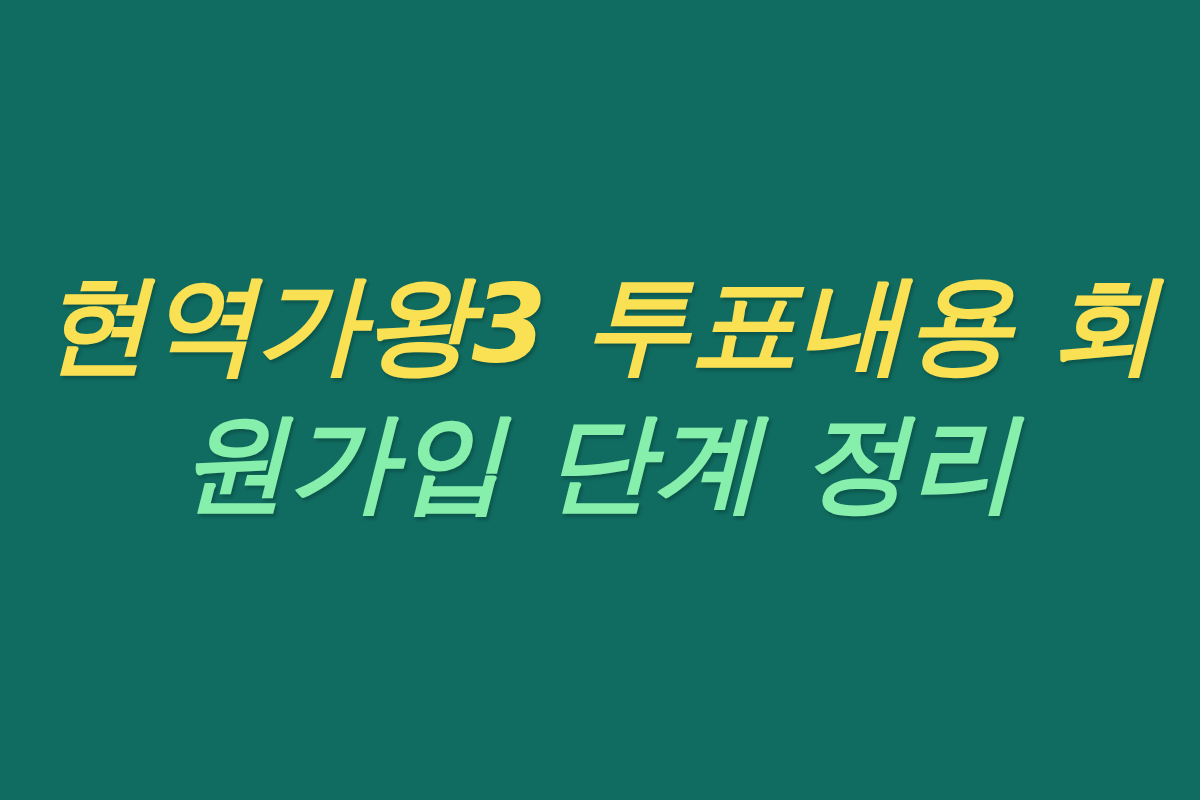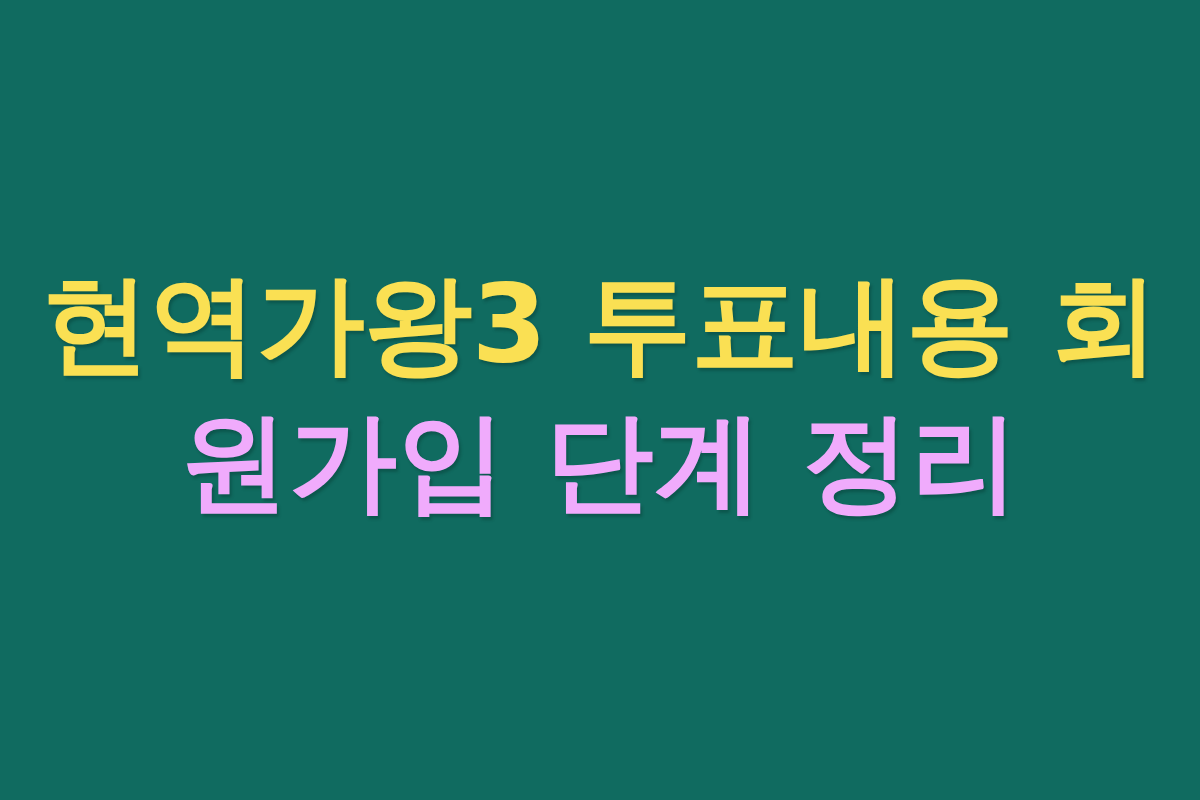--- a/index.html
+++ b/index.html
@@ -18,20 +18,21 @@
   #card {
     position: relative;
     width: 1200px;
     height: 800px;
     background: #106B60;
     display: flex;
     flex-direction: column;
     align-items: flex-end;
     justify-content: center;
     box-sizing: border-box;
+    font-style: italic;
   }
 
   #title-block {
     width: 100%;
     text-align: center;
     margin-top: -14px;
   }
 
   .title-line {
     display: block;
@@ -49,16 +50,16 @@
     letter-spacing: 1px;
   }
 </style>
 </head>
 <body>
 
 <div id="card" style="background: rgb(16, 107, 96);">
 
   <div id="title-block">
     <span class="title-line" id="title-line-1" style="color: rgb(250, 224, 83);">현역가왕3 투표내용 회</span>
-    <span class="title-line" id="title-line-2" style="color: #f0abfc;">원가입 단계 정리</span>
+    <span class="title-line" id="title-line-2" style="color: #86efac;">원가입 단계 정리</span>
   </div>
 
 </div>
 
 </body></html>

